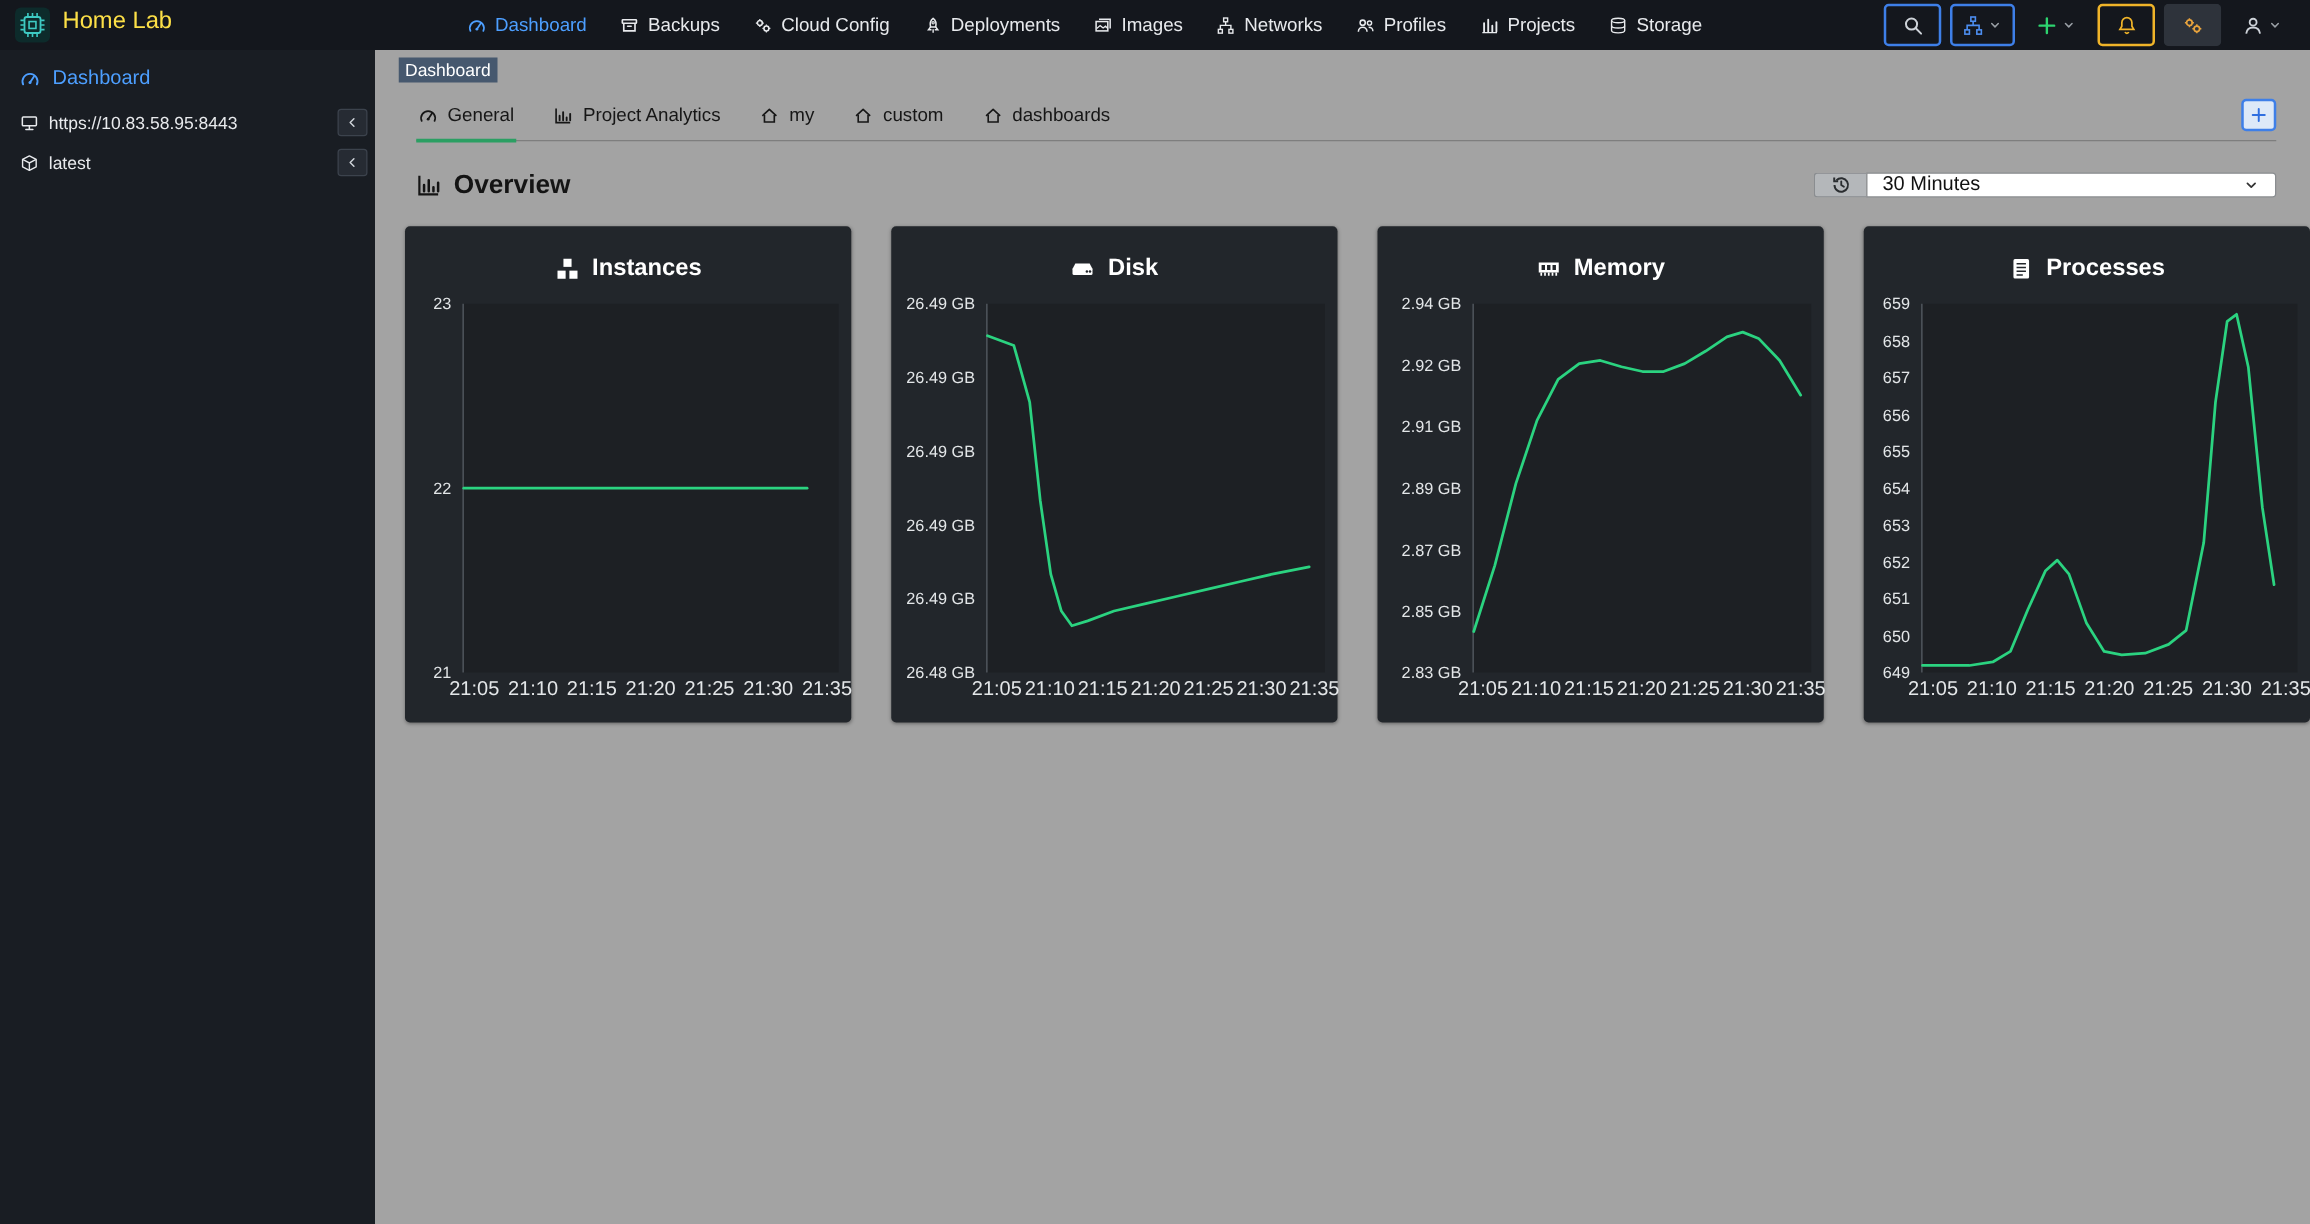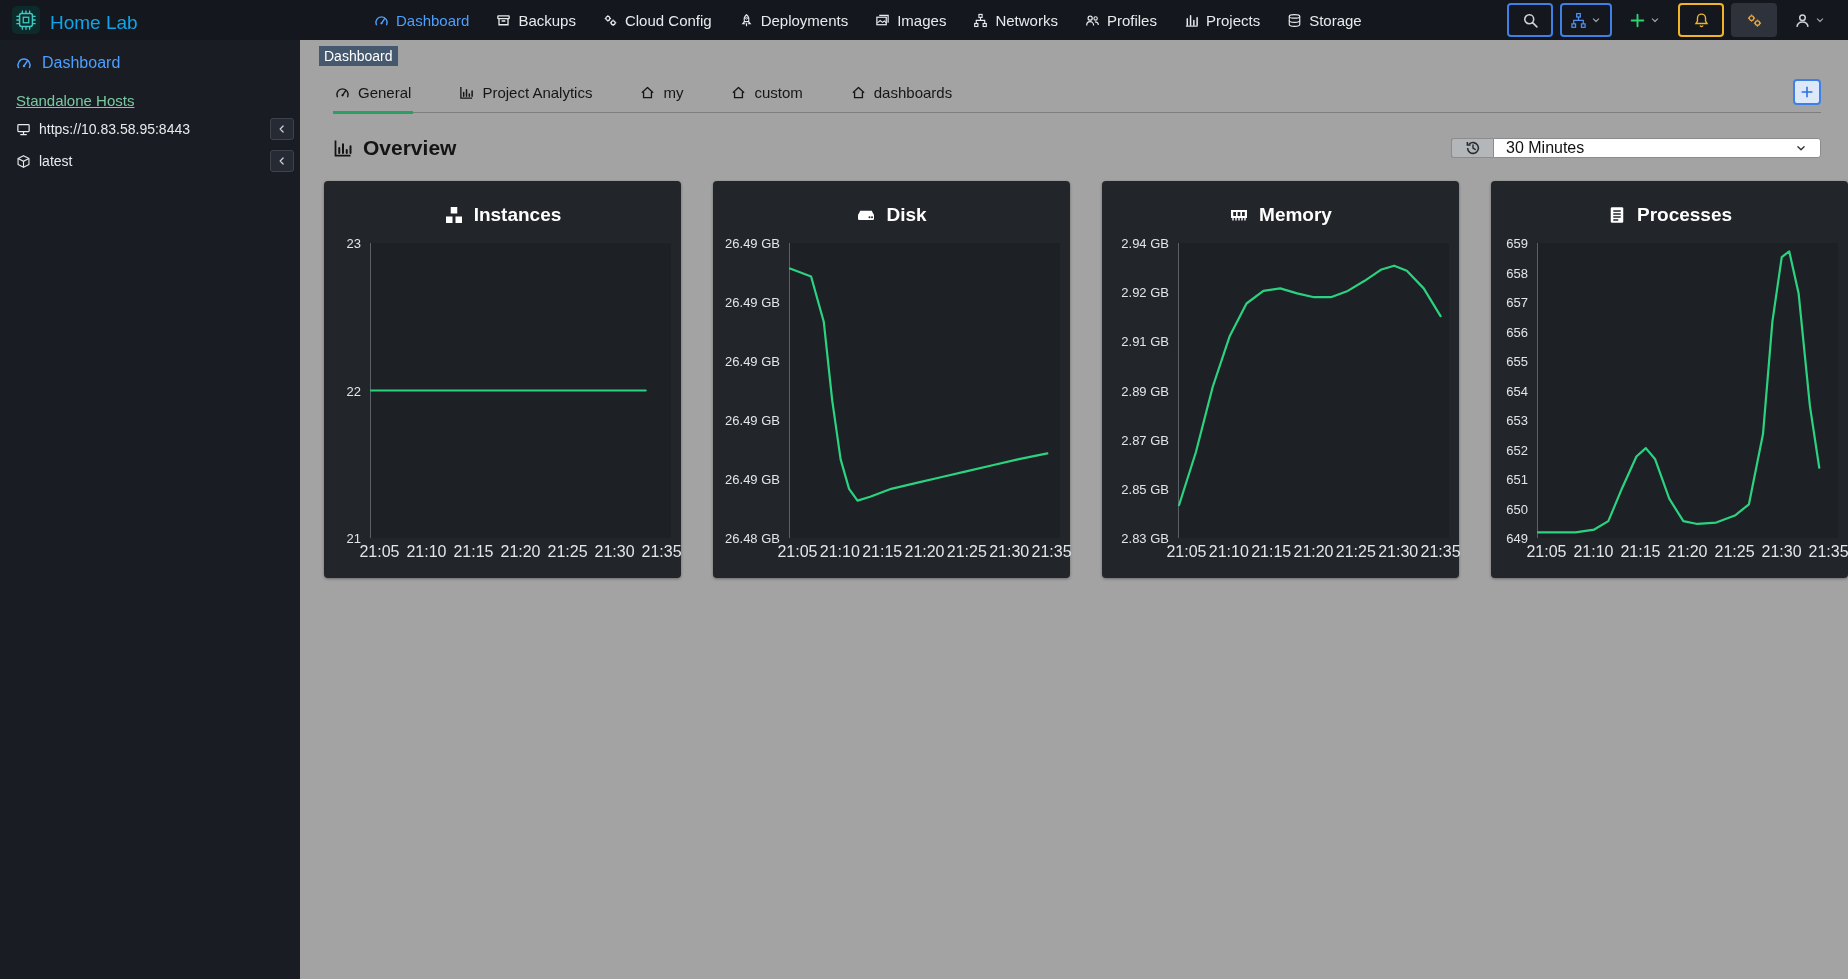--- a/index.html
+++ b/index.html
@@ -3,21 +3,21 @@
 <meta charset="utf-8">
 <style>
   *{box-sizing:border-box;margin:0;padding:0}
   html,body{width:1848px;height:979px}
   body{font-family:"Liberation Sans",sans-serif;background:#a3a3a3;overflow:hidden;position:relative}
   button{font:inherit;cursor:pointer}
   .ic{width:16px;height:16px;display:inline-block;vertical-align:middle;flex:none}
 
   
   .topbar{position:fixed;top:0;left:0;right:0;height:40px;background:#14171d;display:flex;align-items:center;z-index:10}
-  .brand{width:300px;flex:none;display:flex;align-items:flex-end;gap:10px;padding-left:12px;color:#0ea5e9}
+  .brand{width:300px;flex:none;display:flex;align-items:flex-start;gap:10px;padding-left:12px;color:#fde047}
   .logo{width:28px;height:28px;border-radius:5px;background:#0d2b2b;display:flex;align-items:center;justify-content:center;color:#3ecbc4}
   .logo .ic{width:22px;height:22px}
   .brand-title{font-size:19px}
   .topnav{display:flex;align-items:center;gap:27px;padding-left:74px}
   .nav-item{display:flex;align-items:center;gap:7px;color:#e8eaed;font-size:15px;text-decoration:none;cursor:pointer;white-space:nowrap}
   .nav-item .ic{width:15px;height:15px}
   .nav-item.active{color:#4d9fff}
   .actions{margin-left:auto;display:flex;align-items:center;gap:7px;padding-right:12px}
   .act{height:34px;min-width:46px;padding:0 8px;border-radius:4px;border:2px solid transparent;display:flex;align-items:center;justify-content:center;gap:3px;background:transparent;color:#cdd2d8}
   .act .ic{width:17px;height:17px}
@@ -36,21 +36,21 @@
   .host-row .ic{width:15px;height:15px}
   .host-label{flex:1;overflow:hidden;text-overflow:ellipsis;white-space:nowrap}
   .collapse-btn{width:24px;height:22px;flex:none;background:#262b33;border:1px solid #3c434d;border-radius:3px;color:#cfd4da;display:flex;align-items:center;justify-content:center}
   .collapse-btn .ic{width:12px;height:12px}
 
   
   .main{margin-left:300px;padding-top:40px;height:979px}
   .breadcrumb{padding:8px 0 0 19px;font-size:14px}
   .crumb-sel{background:#46586e;color:#fff;padding:2px 5px}
   .tabs-row{display:flex;align-items:flex-end;margin:14px 27px 0 33px;border-bottom:1px solid #7e7e7e}
-  .tabs{display:flex;gap:44px;flex:1}
+  .tabs{display:flex;gap:28px;flex:1}
   .tab{display:flex;align-items:center;gap:8px;font-size:15px;color:#161616;padding:6px 2px 11px;cursor:pointer;position:relative;white-space:nowrap}
   .tab .ic{width:15px;height:15px}
   .tab.active::after{content:"";position:absolute;left:0;right:0;bottom:-2px;height:3px;background:#2b9f63}
   .add-tab{width:28px;height:26px;align-self:center;margin-bottom:6px;background:#dde9f8;border:2px solid #3e7fe8;border-radius:4px;color:#2f6fe0;display:flex;align-items:center;justify-content:center}
   .add-tab .ic{width:14px;height:14px}
 
   .overview-row{display:flex;align-items:center;justify-content:space-between;margin:16px 27px 0 33px}
   .overview-title{display:flex;align-items:center;gap:10px;font-size:21px;font-weight:700;color:#141414}
   .overview-title .ic{width:20px;height:20px}
   .time-filter{display:flex;align-items:center;height:38px}
@@ -308,21 +308,20 @@
   </div>
 </header>
 
 <aside class="sidebar">
   <a class="side-dash">
       <svg class="ic">
         <use href="#i-gauge"></use>
       </svg>
       <span>Dashboard</span>
     </a>
-  <a class="hosts-header">Standalone Hosts</a>
   <div class="host-row">
     <svg class="ic">
         <use href="#i-server"></use>
       </svg>
     <span class="host-label">https://10.83.58.95:8443</span>
     <button class="collapse-btn">
         <svg class="ic">
           <use href="#i-chev-left"></use>
         </svg>
       </button>

